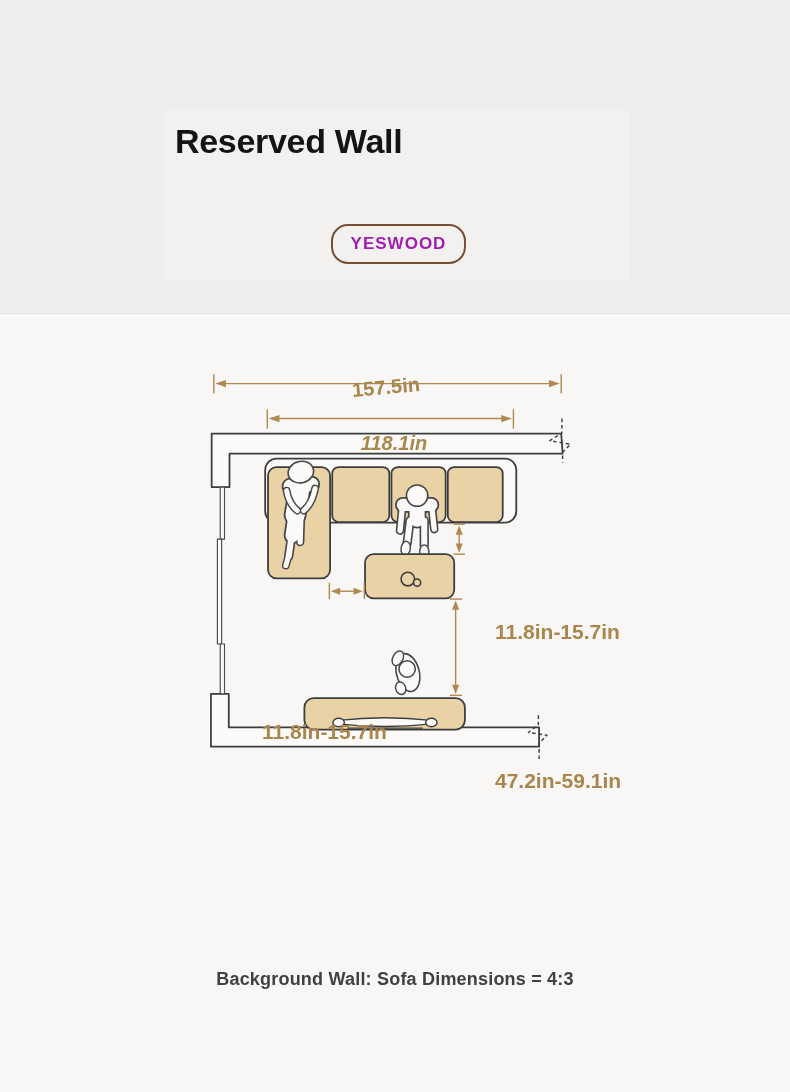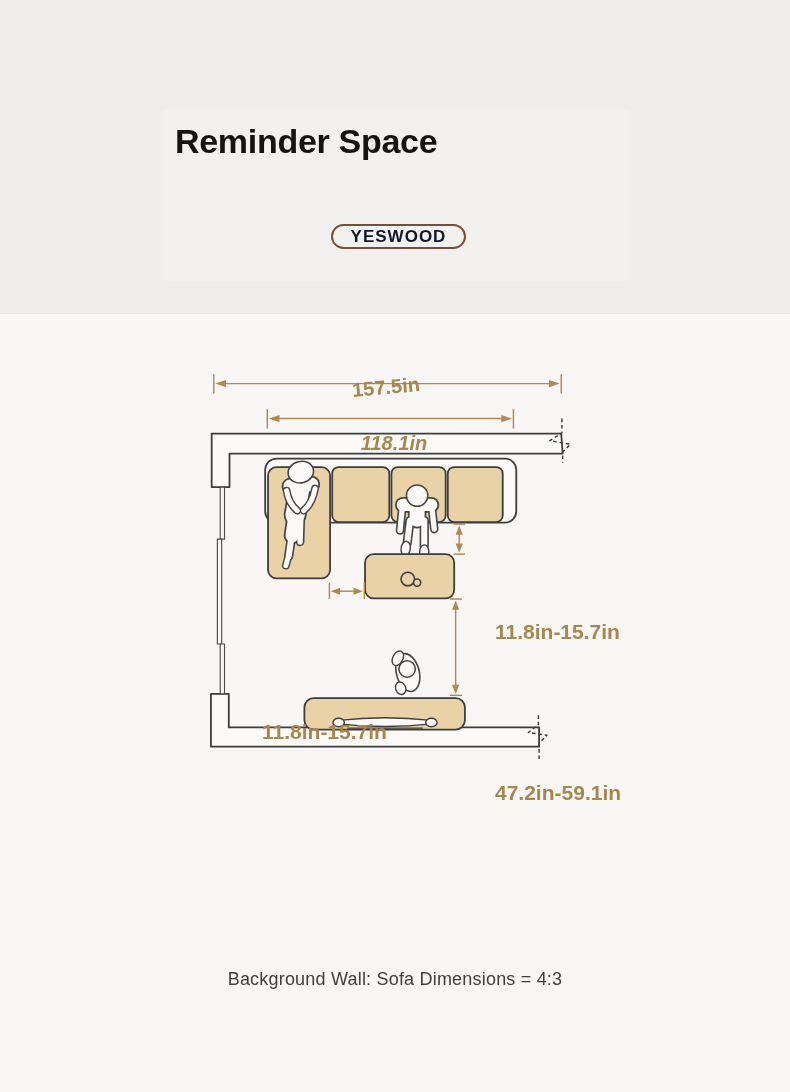--- a/index.html
+++ b/index.html
@@ -15,51 +15,51 @@
     position:absolute; left:163px; top:110px; width:467px; height:171px;
     background:#f2f1f0; border-radius:3px;
   }
   .title {
     position:absolute; left:175px; top:121px; margin:0;
     font-size:34px; line-height:41px; font-weight:bold;
     letter-spacing:-0.3px; color:#141414;
   }
   .title span { display:block; }
   .badge {
-    position:absolute; left:331px; top:224px; width:135px; height:25px;
+    position:absolute; left:331px; top:224px; width:135px; height:40px;
     box-sizing:border-box; border:2px solid #774f36; border-radius:17px;
     display:flex; align-items:center; justify-content:center;
-    color:#0f172a; font-weight:bold; font-size:17px; letter-spacing:1px;
+    color:#a21caf; font-weight:bold; font-size:17px; letter-spacing:1px;
   }
   .board { position:absolute; top:313px; left:0; width:790px; height:779px; }
   .board svg { position:absolute; top:0; left:0; }
   .dim {
     position:absolute; color:#a8864c; font-size:21px; font-weight:600;
     white-space:nowrap;
   }
   .dim-wide { font-size:20px; width:140px; text-align:center; }
   .dim-a { left:316px; top:63px; transform:rotate(-5deg); }
   .dim-b { left:324px; top:119px;font-style:italic; }
   .dim-c { left:495px; top:307px; }
   .dim-d { left:262px; top:407px; }
-  .dim-e { left:495px; top:456px;margin-top:12px; }
+  .dim-e { left:495px; top:456px; }
   .caption {
     position:absolute; left:0; top:656px; width:790px; text-align:center;
-    font-size:18px; font-weight:400; color:#404040; letter-spacing:0.2px;
+    font-size:18px; font-weight:700; color:#404040; letter-spacing:0.2px;
   }
 </style>
 </head>
 <body>
 
 <div class="page">
 
   <header class="hero">
     <div class="hero-panel"></div>
     <h1 class="title">
-      <span>Reminder Space</span>
+      <span>Reserved Wall</span>
     </h1>
     <div class="badge">YESWOOD</div>
   </header>
 
   <main class="board">
 
     <svg width="790" height="779" viewBox="0 313 790 1092" xmlns="http://www.w3.org/2000/svg">
 
       <g stroke="#3d3d3d" stroke-linejoin="round">
         <path d="M630,510 L163,510 L163,557 L138,557 L138,482 L628,482 Z" fill="#fbfaf8" stroke-width="2.5"></path>

